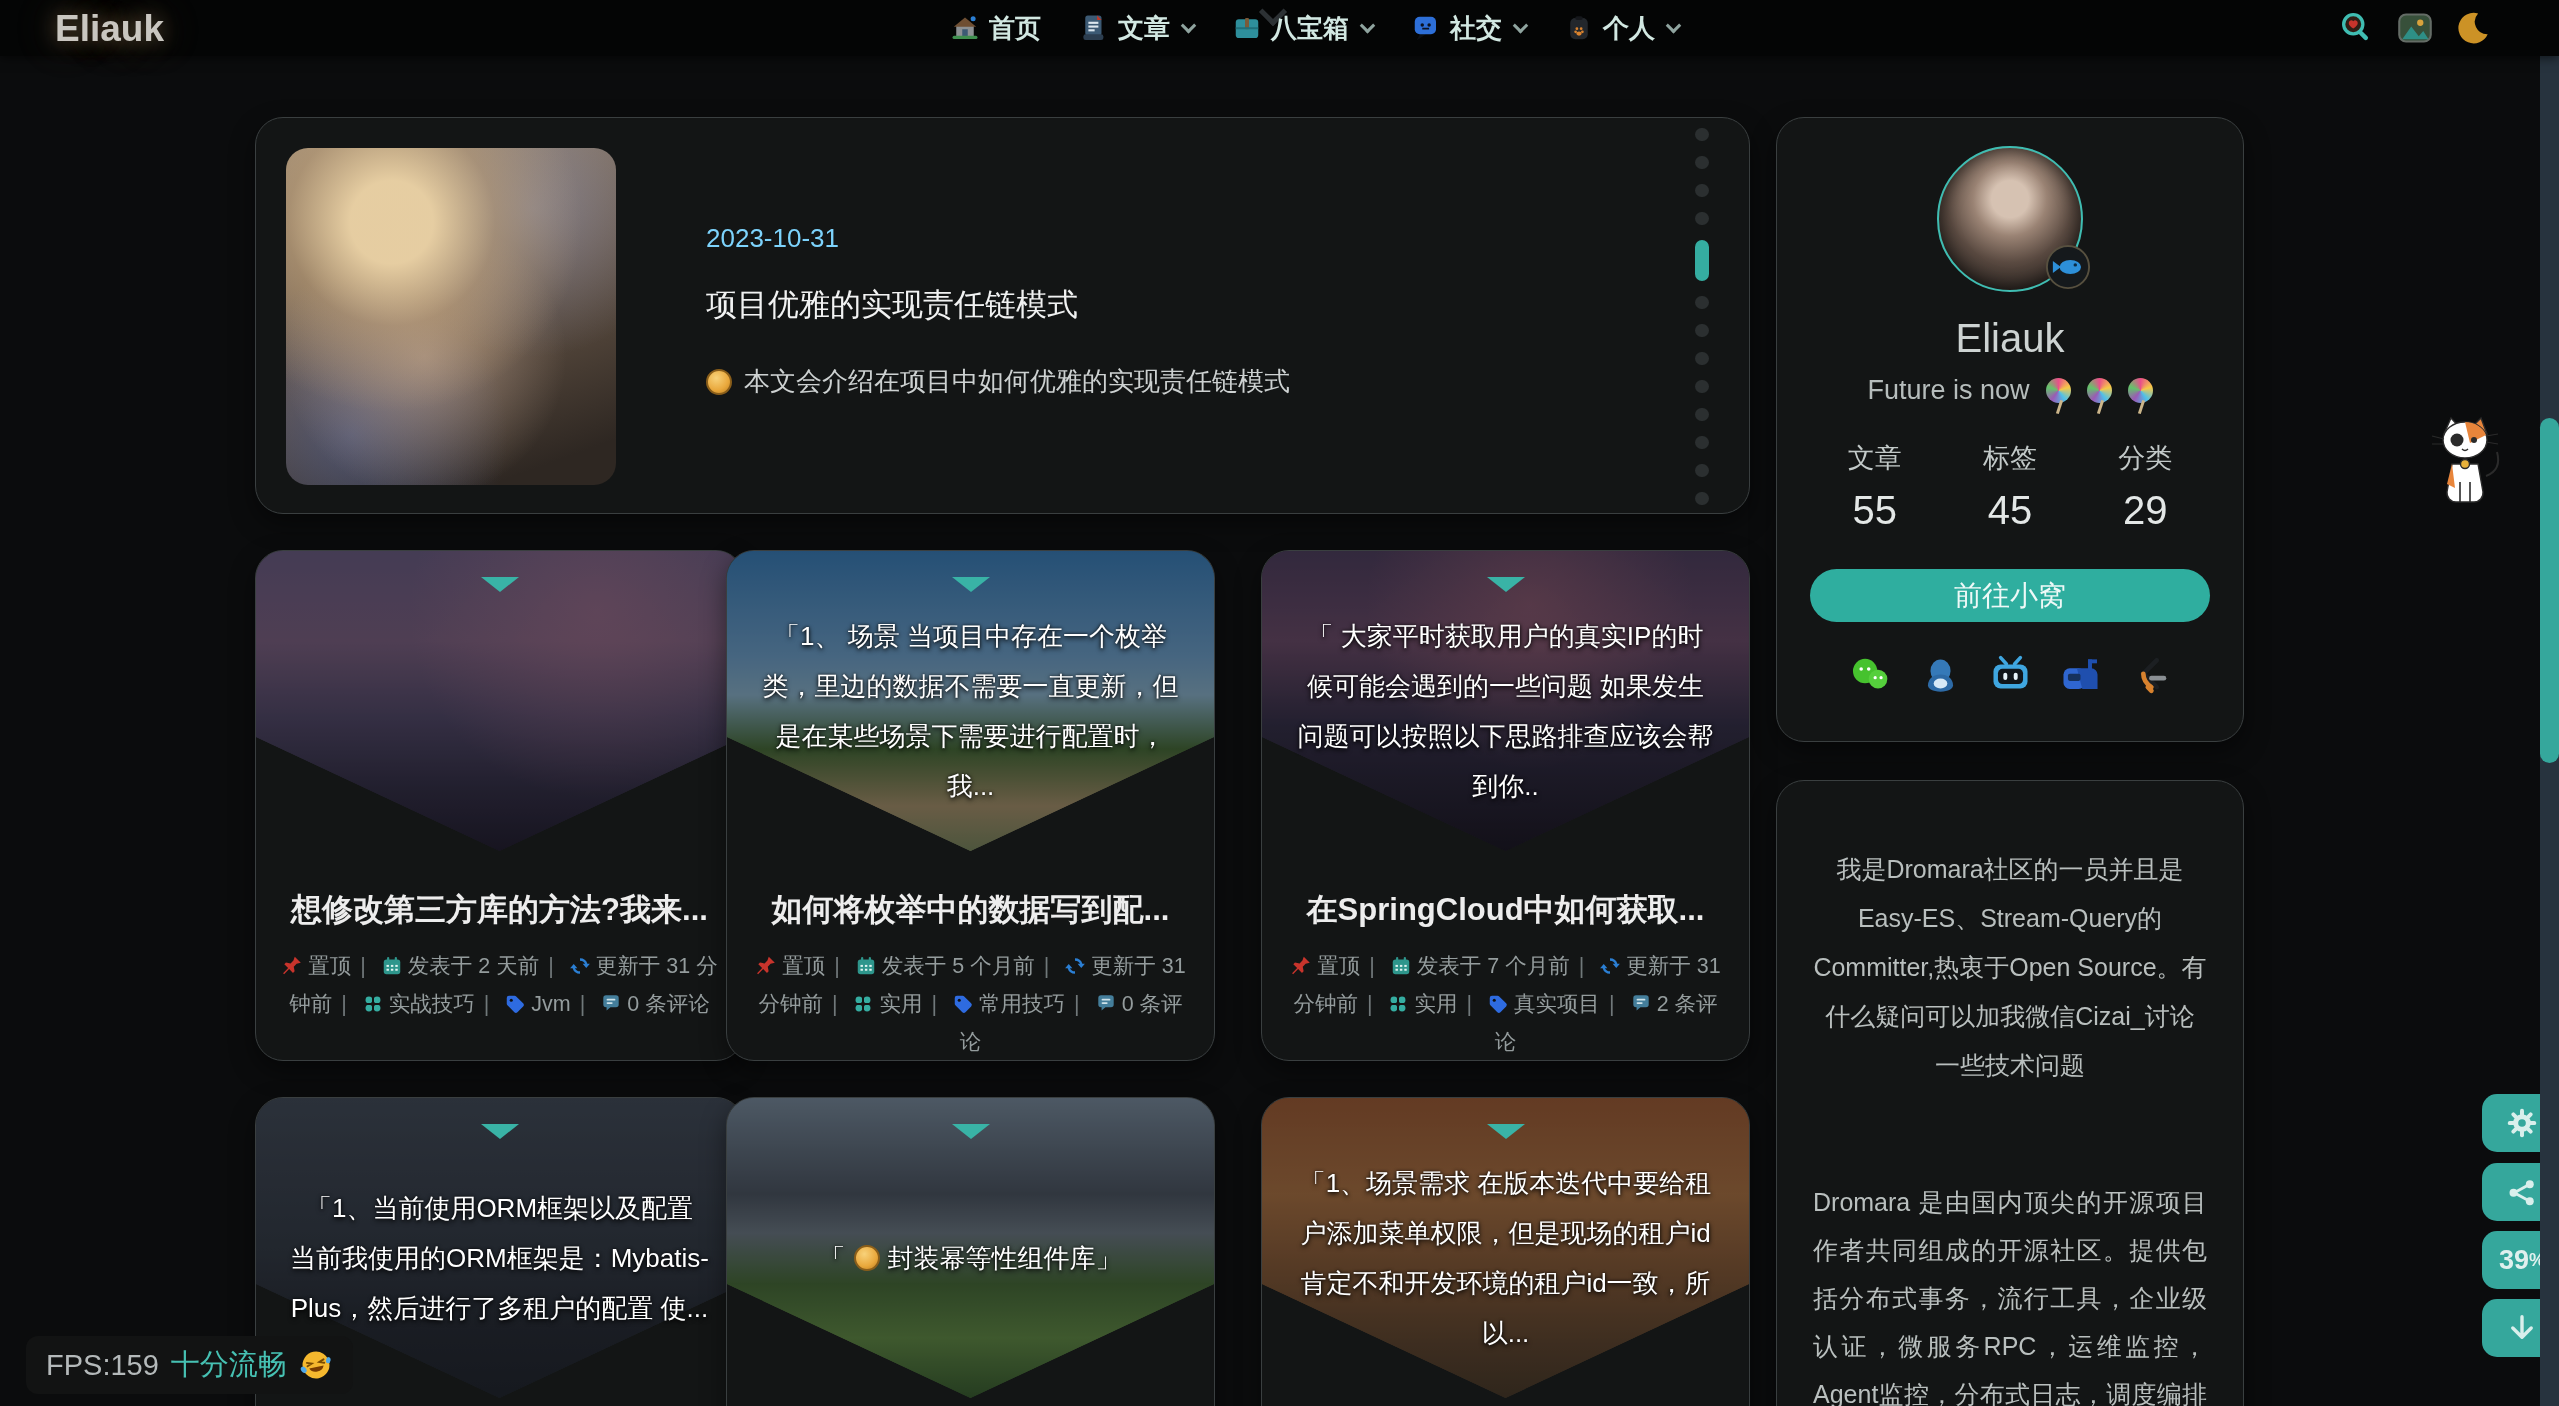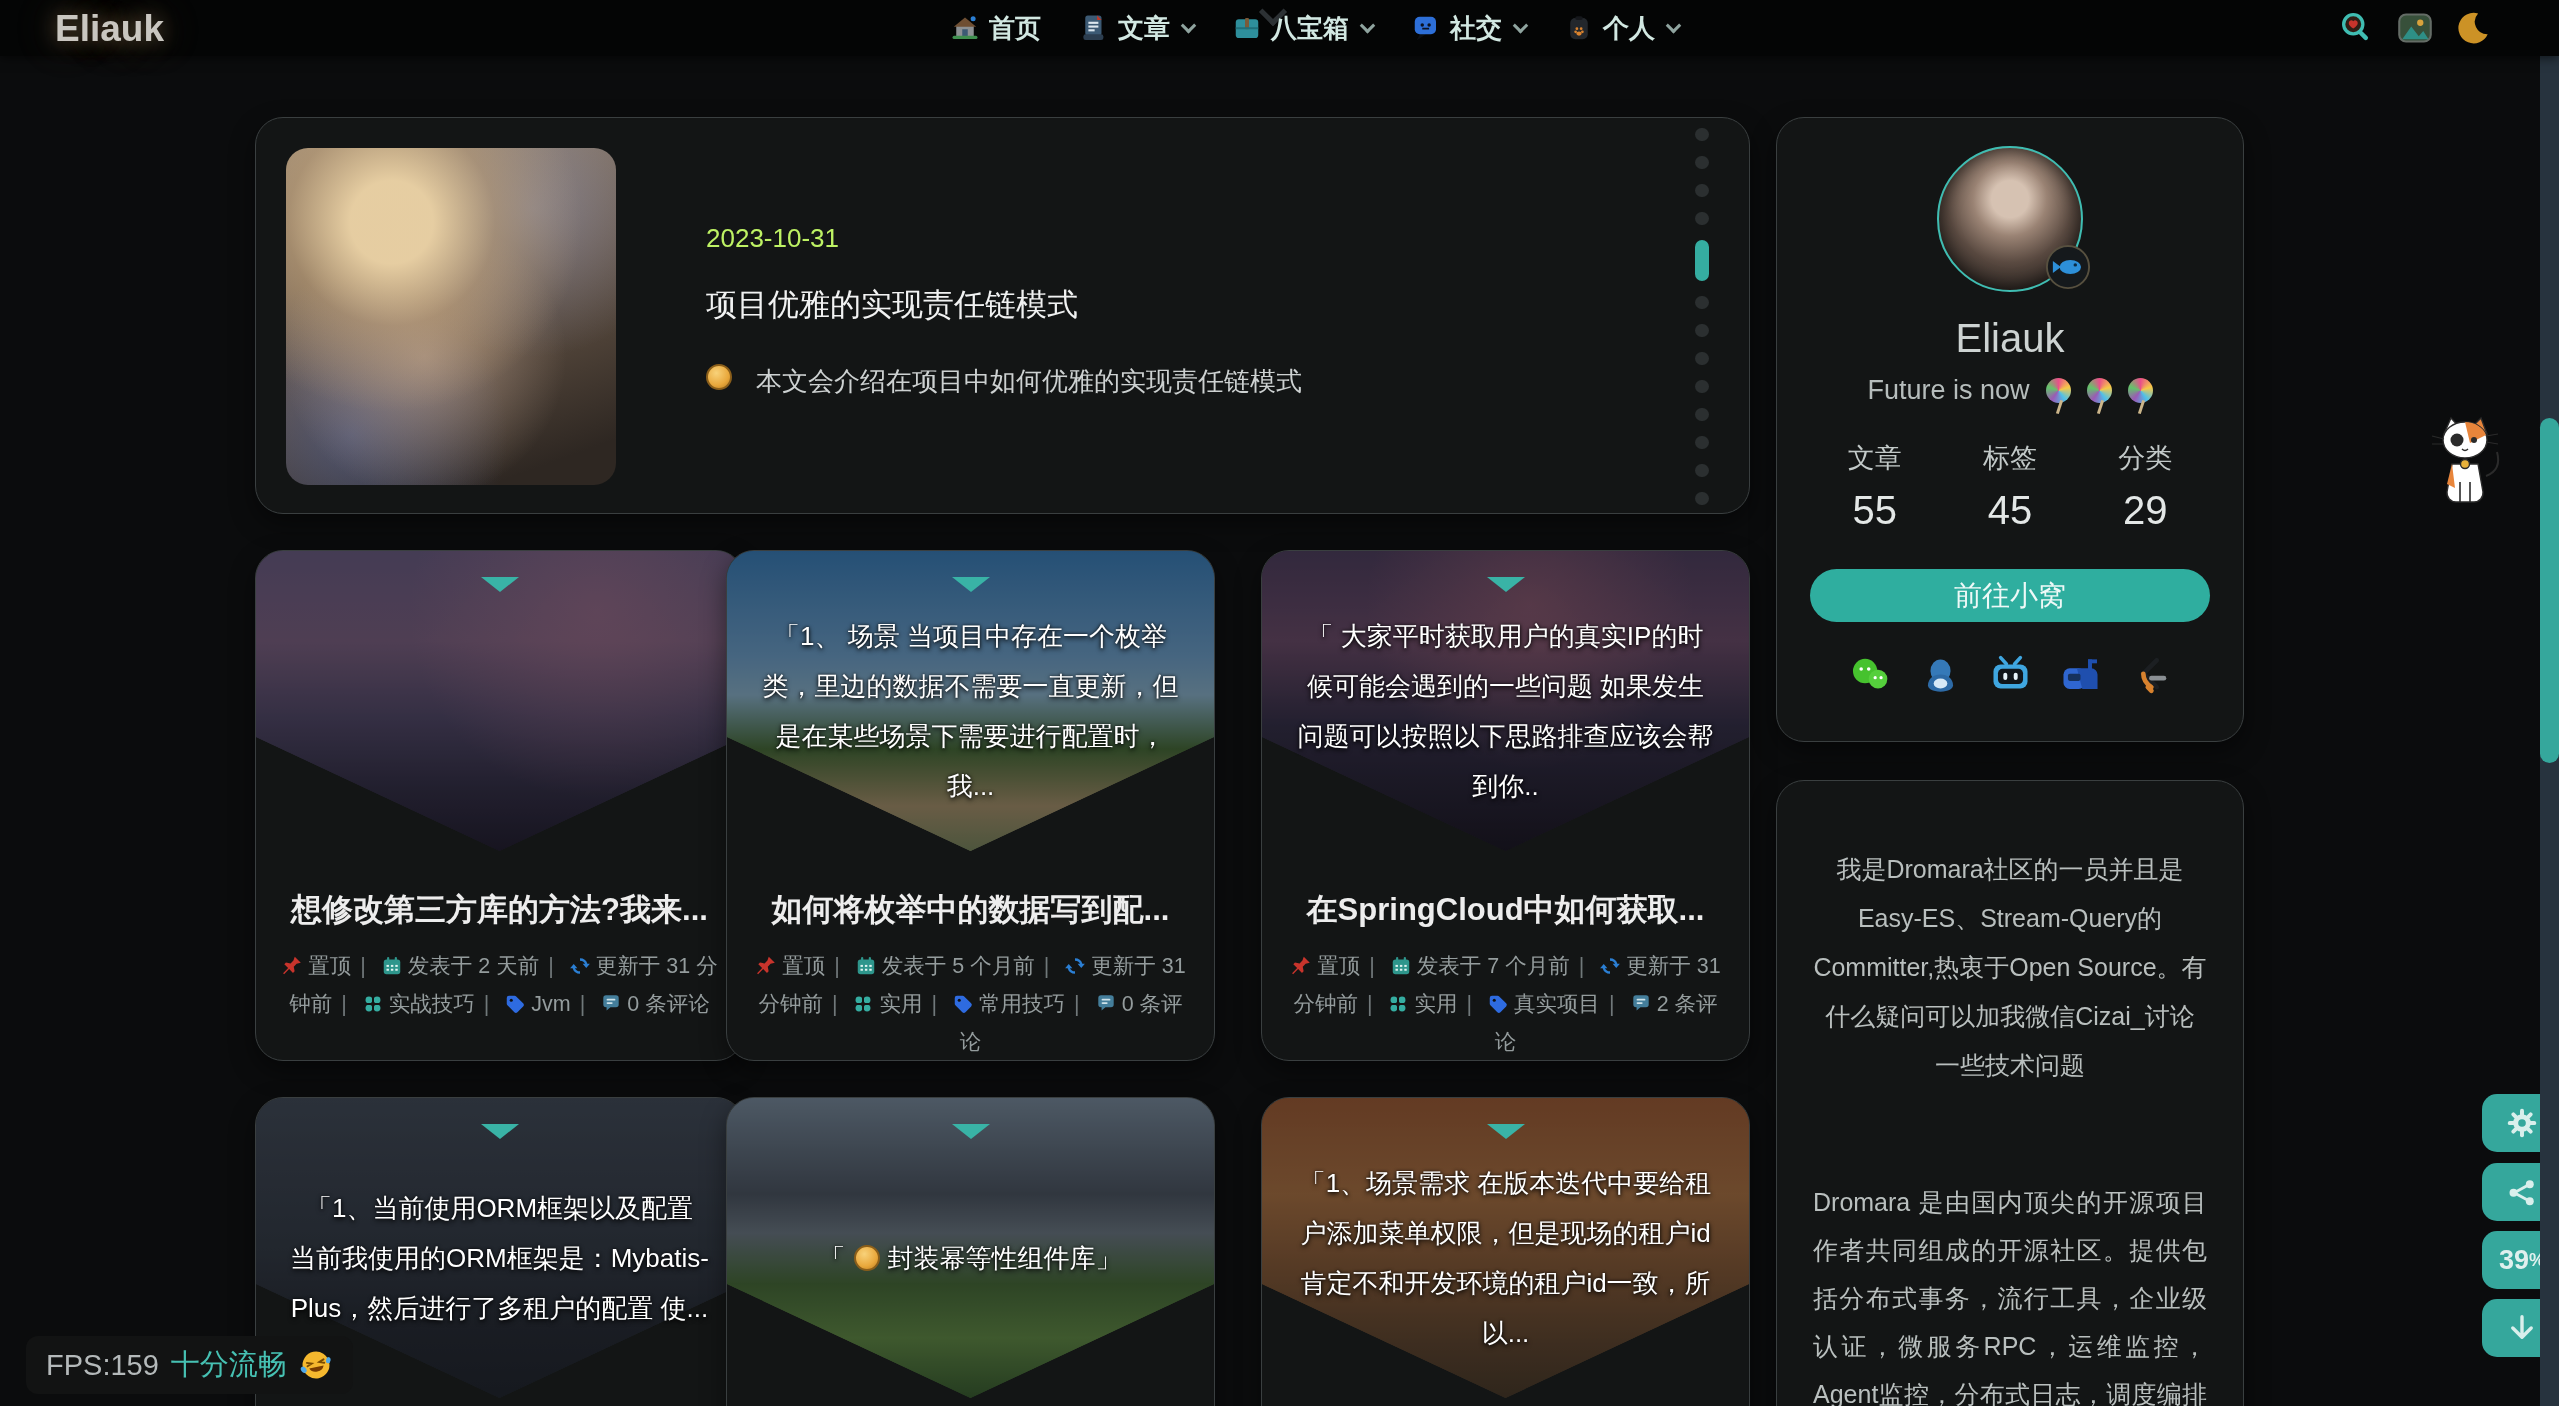--- a/index.html
+++ b/index.html
@@ -30,23 +30,23 @@
   .fcard { left:255px; top:117px; width:1495px; height:397px; }
   .fimg { position:absolute; left:30px; top:30px; width:330px; height:337px; border-radius:22px;
           background:
             radial-gradient(circle at 32% 22%, rgba(235,210,165,.95) 0 12%, rgba(190,160,120,.55) 30%, transparent 55%),
             radial-gradient(circle at 75% 18%, rgba(150,160,200,.45), transparent 40%),
             radial-gradient(circle at 42% 62%, rgba(215,185,165,.55), transparent 50%),
             radial-gradient(circle at 20% 85%, rgba(90,110,170,.5), transparent 40%),
             linear-gradient(160deg,#9a8874,#6a594a 45%,#2e2722 90%);
           cursor:pointer; }
   .fbody { position:absolute; left:450px; top:105px; }
-  .fdate { font-size:26px; color:#bef264; }
+  .fdate { font-size:26px; color:#7dd3fc; }
   .ftitle { margin-top:30px; font-size:31px; font-weight:normal; color:#f1f2f2; cursor:pointer; }
-  .fdesc { margin-top:38px; font-size:26px; color:#cdd1d1; display:flex; align-items:flex-start; gap:24px; }
+  .fdesc { margin-top:38px; font-size:26px; color:#cdd1d1; display:flex; align-items:center; gap:12px; }
   .coin { display:inline-block; width:26px; height:26px; border-radius:50%;
           background:radial-gradient(circle at 38% 32%, #f8d27a, #e9a83c 60%, #b97c1f); border:2px solid #8a5e1a; }
   .dots { position:absolute; right:40px; top:10px; height:377px; display:flex; flex-direction:column;
           align-items:center; justify-content:center; gap:15px; }
   .dot { width:14px; height:14px; border-radius:7px; background:#2b2f30; cursor:pointer; }
   .dot.active { height:44px; background:#35ada1; }
 
   
   .card { width:489px; height:511px; overflow:hidden; cursor:pointer; }
   .row1 { top:550px; } .row2 { top:1097px; }

